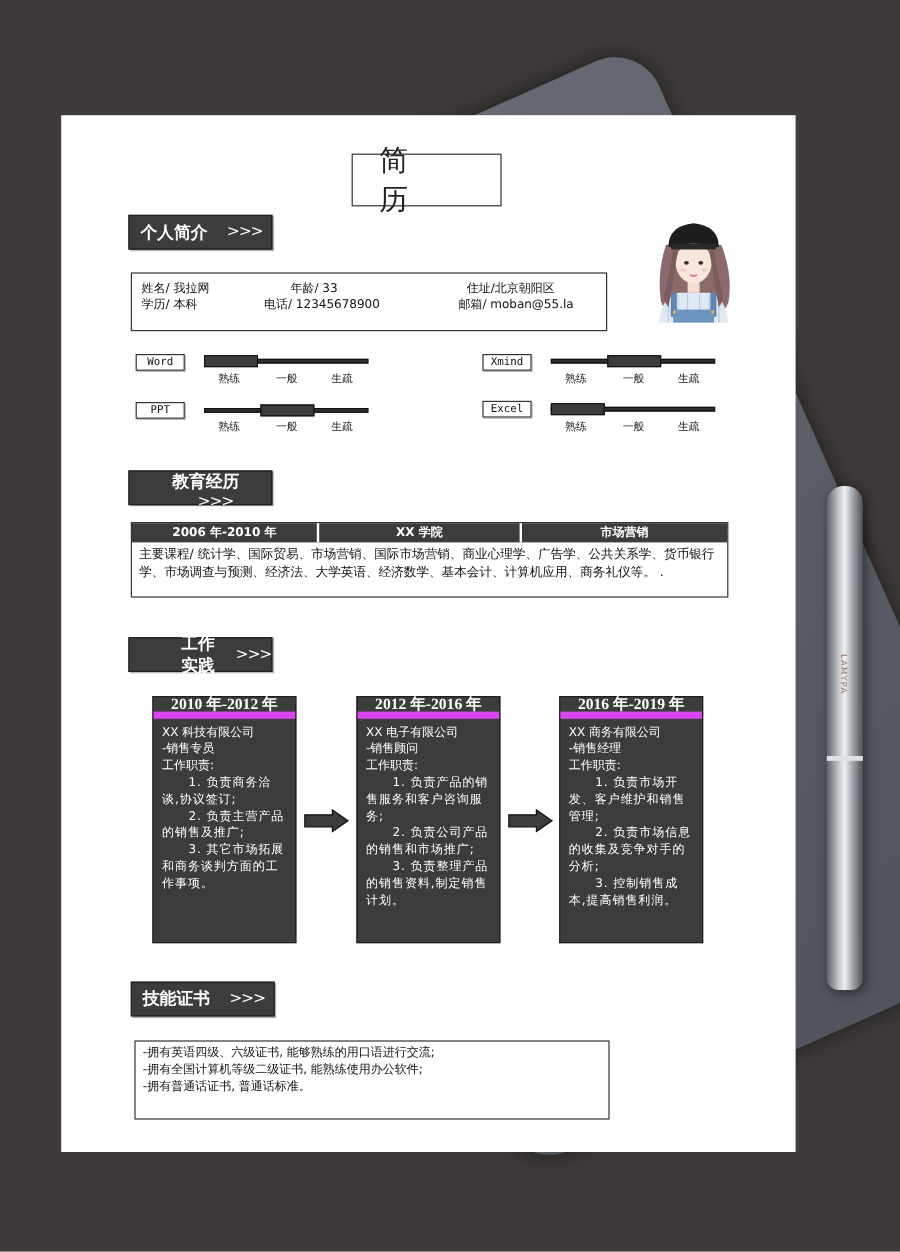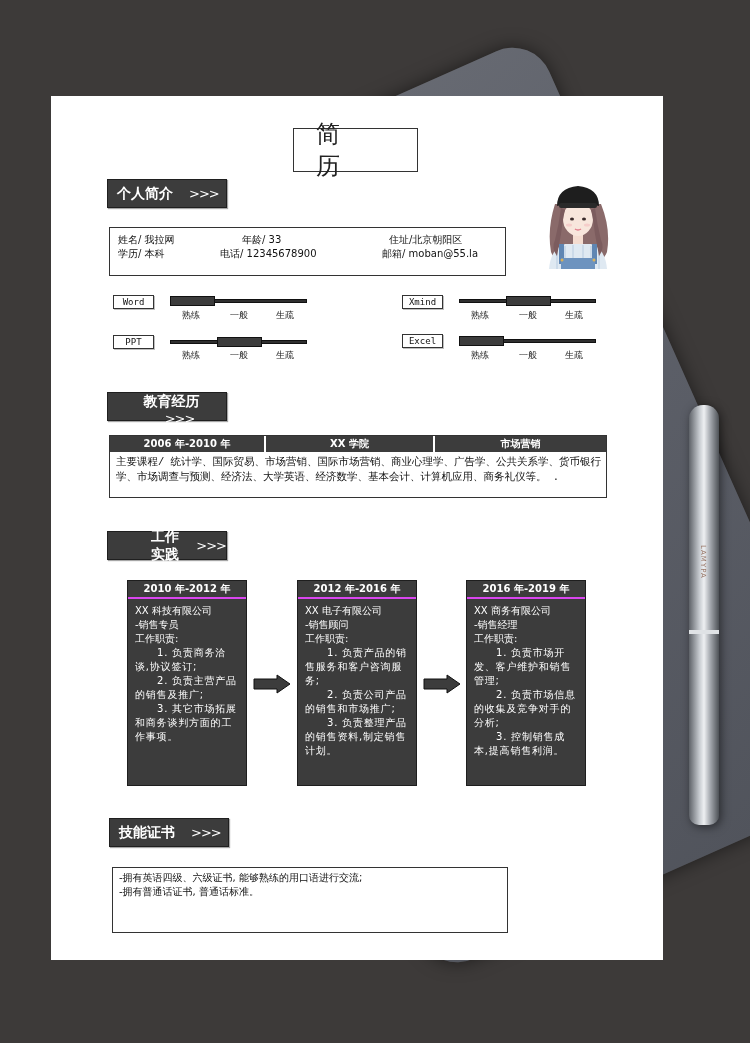--- a/index.html
+++ b/index.html
@@ -102,31 +102,31 @@
     left: 58px; top: 339px; width: 498px; height: 63px;
     border: 1px solid #333;
   }
   .edu-head { display: flex; height: 16px; background: #3c3c3c; }
   .edu-head div {
     color: #fff; font-size: 10px; font-weight: bold;
     display: flex; align-items: center; justify-content: center;
     border-right: 2px solid #fff;
   }
   .edu-head div:last-child { border-right: none; }
-  .edu-body { font-size: 10.5px; line-height: 15px; padding: 3px 4px 0 6px; font-family: Liberation Mono, monospace; }
+  .edu-body { font-size: 10.5px; line-height: 15px; padding: 3px 4px 0 6px; }
 
   .job-card {
     width: 120px; height: 206px;
     background: #3c3c3c;
     border: 1px solid #1e1e1e;
   }
   .job-head {
-    height: 18px; border-bottom: 2px solid #d946ef;
-    color: #fff; font-size: 10px; font-weight: bold;
-    display: flex; align-items: center; justify-content: center;
+    height: 18px; border-bottom: 6px solid #d946ef;
+    color: #fff; font-size: 13px; font-weight: bold;
+    display: flex; align-items: center; justify-content: center; font-family: Liberation Serif, serif;
   }
   .job-body { color: #fff; font-size: 10px; line-height: 14px; padding: 5px 6px 0 7px; }
   .job-body p { margin: 0; }
   .job-body .ind { text-indent: 2.2em; letter-spacing: 0.8px; }
 
   .arrow { width: 38px; height: 20px; }
 
   .cert-box {
     left: 61px; top: 771px; width: 396px; height: 66px;
     border: 1px solid #333;
@@ -294,16 +294,17 @@
     </div>
   </div>
 
   <div class="abs section-head" style="left:58px; top:722px;">
     <span>技能证书</span>
     <span class="chev">&gt;&gt;&gt;</span>
   </div>
 
   <div class="abs cert-box">
     <p>-拥有英语四级、六级证书, 能够熟练的用口语进行交流;</p>
+    <p>-拥有全国计算机等级二级证书, 能熟练使用办公软件;</p>
     <p>-拥有普通话证书, 普通话标准。</p>
   </div>
 
 </div>
 
 </body></html>

